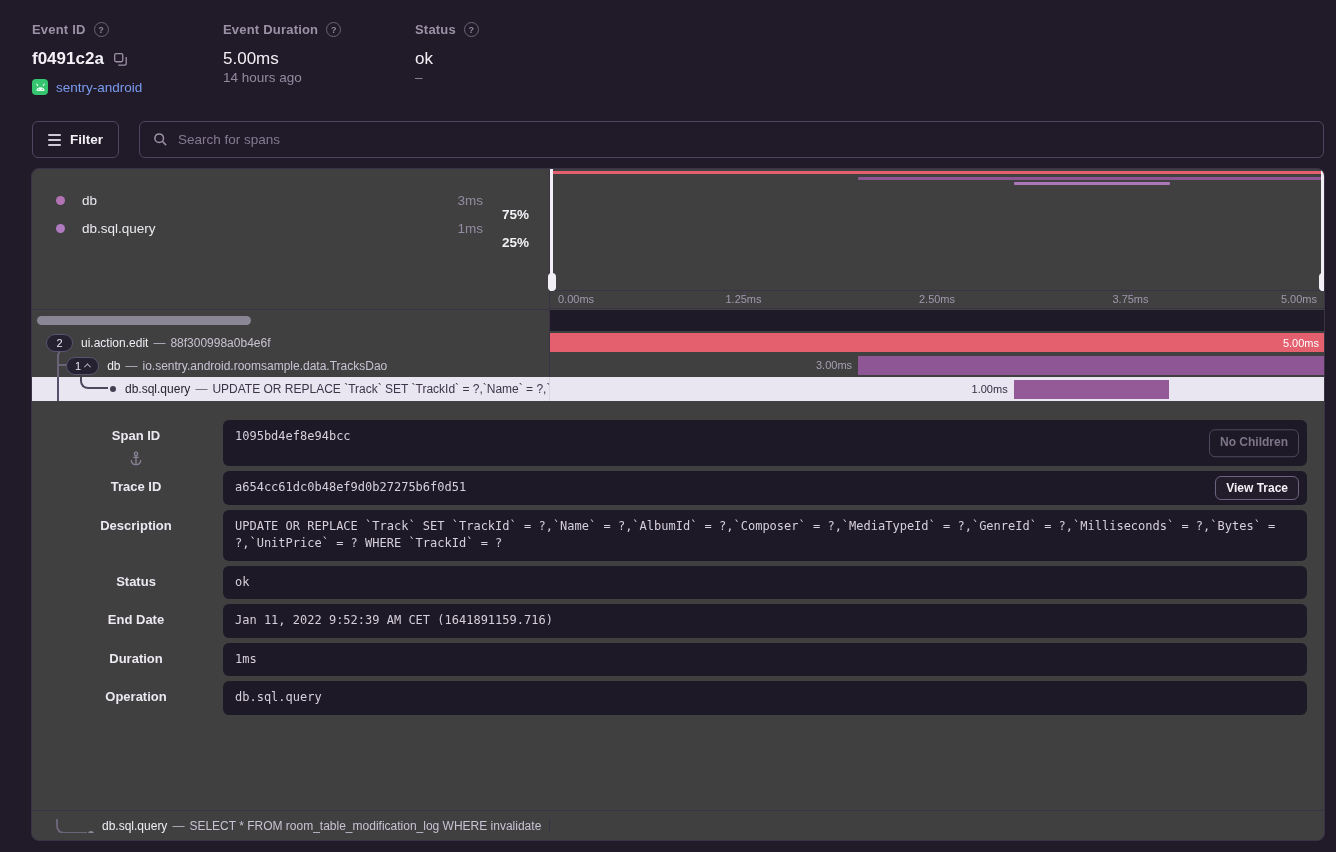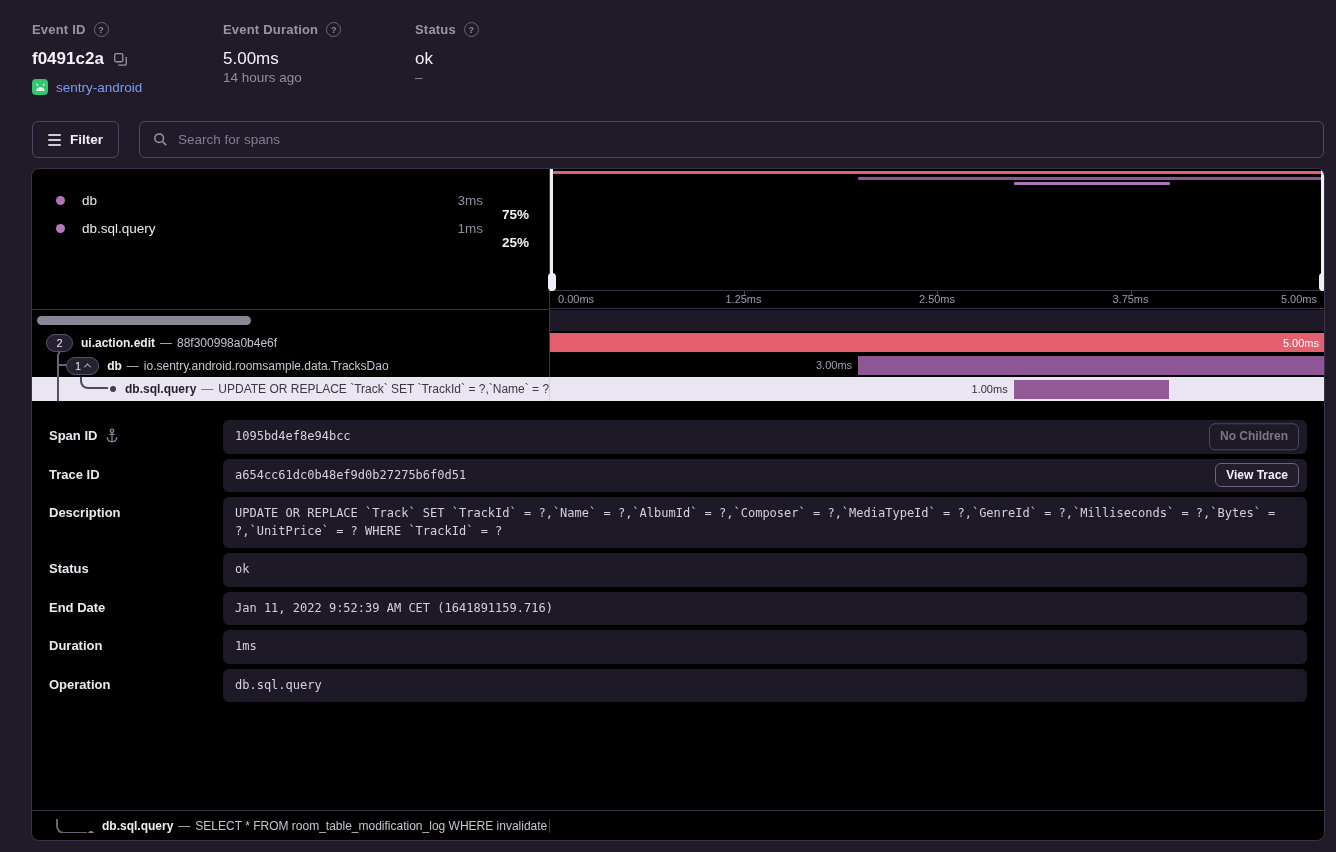--- a/index.html
+++ b/index.html
@@ -28,21 +28,21 @@
   .toolbar { position:absolute; top:121px; left:32px; width:1292px; height:37px; display:flex; gap:20px; }
   .filter-btn { width:87px; height:37px; border:1px solid #4d4660; border-radius:6px; background:transparent; display:flex; align-items:center; justify-content:center; gap:9px; color:#f3f1f6; font-weight:bold; font-size:13.5px; cursor:pointer; }
   .filter-ic { display:flex; flex-direction:column; gap:3px; align-items:center; }
   .filter-ic i { display:block; height:2px; border-radius:1px; background:#cfc9da; }
   .filter-ic i:nth-child(1){ width:13px; } .filter-ic i:nth-child(2){ width:13px; } .filter-ic i:nth-child(3){ width:13px; }
   .search { flex:1; height:37px; border:1px solid #4d4660; border-radius:6px; display:flex; align-items:center; gap:10px; padding:0 13px; }
   .search input { flex:1; background:transparent; border:0; outline:none; color:#e8e4ee; font-size:13.5px; font-family:"Liberation Sans",sans-serif; }
   .search input::placeholder { color:#847b93; }
 
   
-  .panel { position:absolute; left:31px; top:168px; width:1294px; height:673px; background:#000000; border:1px solid #3a3347; border-radius:8px; overflow:hidden; }
+  .panel { position:absolute; left:31px; top:168px; width:1294px; height:673px; background:#404040; border:1px solid #3a3347; border-radius:8px; overflow:hidden; }
 
   .top-section { position:absolute; top:0; left:0; right:0; height:162px; display:flex; }
   .legend-col { width:518px; border-right:1px solid #3a3347; position:relative; }
   .legend-items { padding-top:17px; }
   .legend-item { height:28px; display:flex; align-items:center; padding:0 20px 0 24px; font-size:13.5px; cursor:pointer; }
   .dot { width:9px; height:9px; border-radius:50%; flex:none; }
   .l-op { margin-left:17px; color:#ece8f1; flex:1; }
   .l-dur { width:60px; text-align:right; color:#948ba1; }
   .l-pct { width:46px; text-align:right; color:#f3f1f6; font-weight:bold;margin-top:28px; }
   .scroll-strip { position:absolute; bottom:0; left:0; right:0; height:22px; border-top:1px solid #3a3347; }
@@ -61,21 +61,21 @@
   .tl.t3 { left:75%; transform:translateX(-50%); } .tl.t4 { right:7px; }
   .mm-sub { position:absolute; bottom:0; left:0; right:0; height:21px; background:#1f1a28; }
 
   
   .spans-section { position:absolute; top:162px; left:0; right:0; }
   .span-row { height:23px; display:flex; font-size:12px; position:relative; cursor:pointer; }
   .span-row.selected { height:24px; background:#e9e6f1; }
   .row-name { width:518px; border-right:1px solid #3a3347; position:relative; display:flex; align-items:center; overflow:hidden; white-space:nowrap; flex:none; }
   .selected .row-name { border-right-color:#d8d4e4; }
   .row-right { flex:1; position:relative; overflow:hidden; }
-  .op { font-weight:bold; color:#f0edf4; }
+  .op { font-weight:normal; color:#f0edf4; }
   .dash { color:#b9b2c5; margin:0 5px; }
   .desc { color:#c9c2d3; }
   .selected .op { color:#241e2e; }
   .selected .dash { color:#6a6377; }
   .selected .desc { color:#3c3549; }
 
   .pill { height:18px; min-width:27px; padding:0 8px; border:1px solid #5a5370; border-radius:9px; background:#262130; color:#e8e4ee; font-size:11px; display:inline-flex; align-items:center; justify-content:center; gap:4px; position:relative; z-index:1; cursor:pointer; }
   .chev-up { width:5px; height:5px; border-left:1.5px solid #c5bed1; border-top:1.5px solid #c5bed1; transform:rotate(45deg) translate(1px,1px); }
 
   .vline { position:absolute; width:2px; background:#6b6378; }
@@ -85,21 +85,21 @@
 
   .bar { position:absolute; top:2px; height:19px; display:flex; align-items:center; justify-content:flex-end; }
   .selected .bar { top:2.5px; }
   .bar-label-in { color:#ffffff; font-size:11px; padding-right:5px; }
   .bar-label-out { position:absolute; top:0; line-height:23px; font-size:11px; color:#a79eb4; }
   .selected .bar-label-out { line-height:24px; color:#332d40; }
 
   
   .details { position:absolute; top:232px; left:0; right:0; height:411px; padding:19px 17px 0; }
   .d-row { display:flex; margin-bottom:5px; }
-  .d-label { width:174px; padding-top:8px; font-size:13px; font-weight:bold; color:#ece8f1; display:flex; align-items:center; align-self:flex-start; gap:8px; }
+  .d-label { width:174px; padding-top:8px; font-size:13px; font-weight:bold; color:#ece8f1; display:flex; align-items:center; align-self:flex-start; gap:8px;flex-direction:column; }
   .d-value { flex:1; min-height:33px; background:#1e1926; border-radius:6px; padding:8px 12px; font-family:"DejaVu Sans Mono", monospace; font-size:12px; line-height:17.5px; color:#d6d0dd; position:relative; }
   .badge { position:absolute; right:8px; top:50%; transform:translateY(-50%); border:1px solid #4f485f; border-radius:6px; padding:4px 10px; font-family:"Liberation Sans",sans-serif; font-size:12px; font-weight:bold; color:#7d7589; background:#1e1926; }
   .btn-view { position:absolute; right:8px; top:50%; transform:translateY(-50%); border:1px solid #6c6480; border-radius:6px; padding:4px 10px; font-family:"Liberation Sans",sans-serif; font-size:12px; font-weight:bold; color:#f3f1f6; background:#221c2b; cursor:pointer; }
 
   
   .bottom-row { position:absolute; bottom:0; left:0; right:0; height:30px; border-top:1px solid #3a3347; display:flex; font-size:12px; cursor:pointer;align-items:center; }
   .bottom-row .row-name { display:flex; align-items:center; }
   .b-label { position:absolute; right:12px; top:0; line-height:29px; font-size:11.5px; color:#c9bedf; display:flex; align-items:center; gap:4px; }
   .warn { font-size:12px; color:#c9bedf; }
   .sliver { position:absolute; right:1px; top:6px; width:3px; height:17px; background:#d9cdec; }

